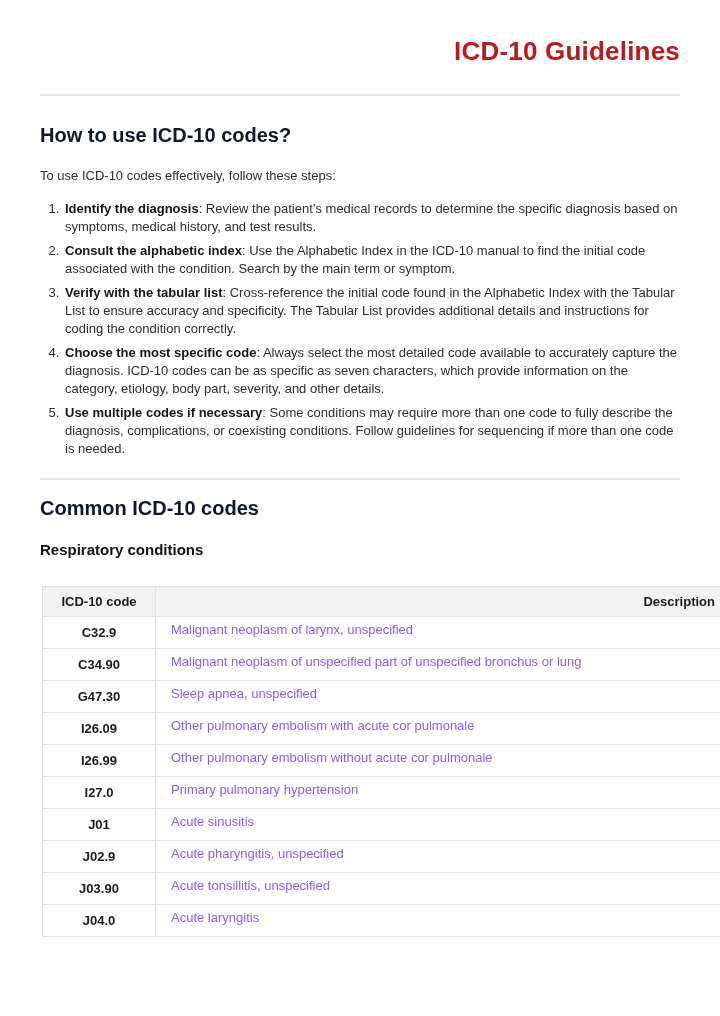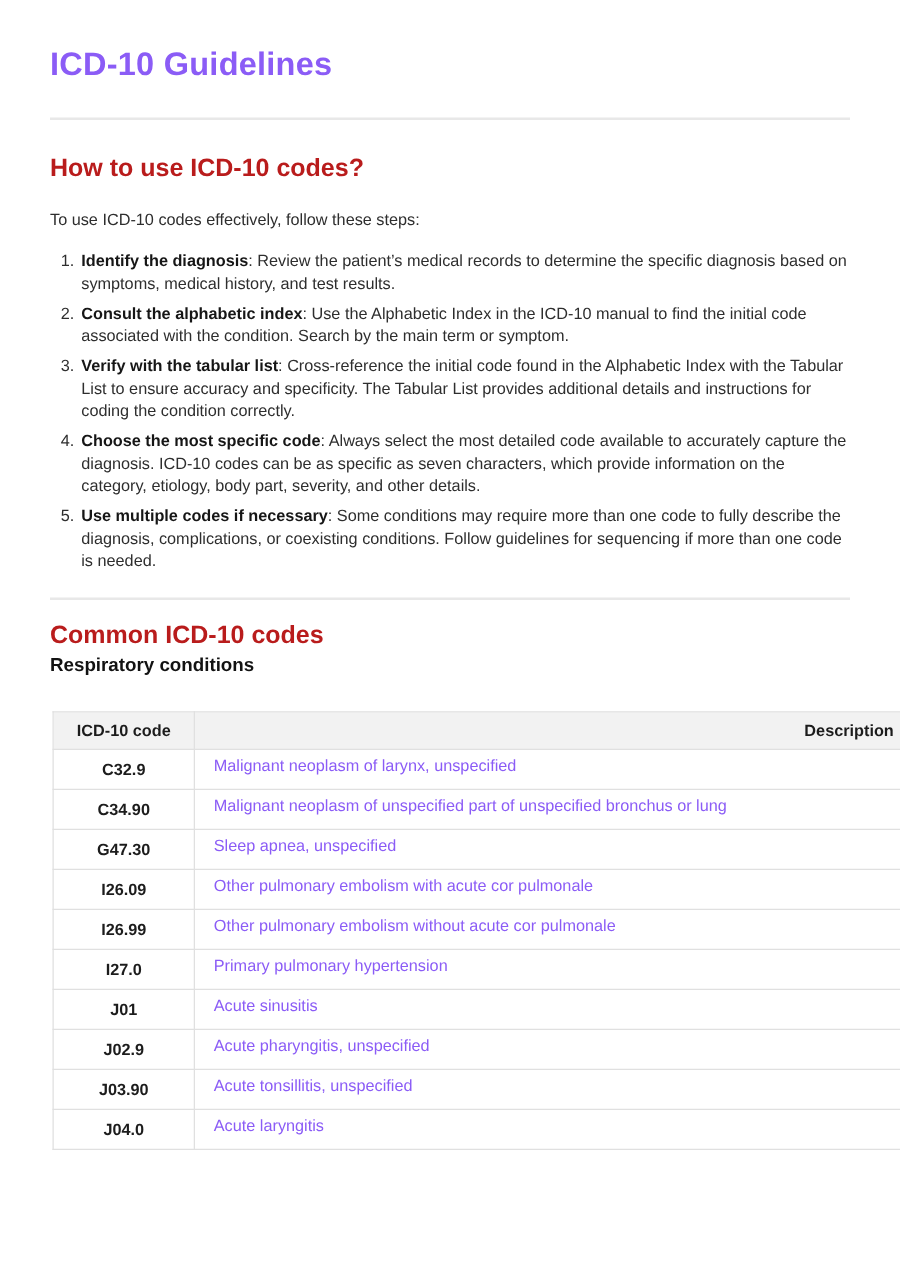--- a/index.html
+++ b/index.html
@@ -15,45 +15,45 @@
     color: var(--text_color, #222222);
     overflow: hidden;
   }
   .page {
     padding: 28px 40px 0 40px;
   }
   .doc-title {
     font-size: 26px;
     font-weight: 700;
     line-height: 30px;
-    text-align: left;
+    text-align: right;
     margin: 8px 0 0 0;
-    color: #8b5cf6;
+    color: #b91c1c;
     letter-spacing: 0.2px;
   }
   .divider {
     border: 0;
     border-top: 2px solid var(--divider_color, #e8e8e8);
     margin: 0;
   }
   .divider.after-title { margin-top: 28px; }
   .divider.after-list  { margin-top: 20px; }
   .section-heading {
     font-size: 20px;
     font-weight: 700;
     line-height: 24px;
     margin: 27px 0 0 0;
-    color: #b91c1c;
+    color: #0f172a;
   }
   .section-heading.second { margin-top: 16px; }
   .sub-heading {
     font-size: 15px;
     font-weight: 700;
     line-height: 18px;
-    margin: 4px 0 0 0;
+    margin: 21px 0 0 0;
     color: #121212;
   }
   .intro {
     font-size: 13px;
     line-height: 18px;
     margin: 20px 0 0 0;
     color: #2e2e2e;
   }
   ol.steps {
     margin: 15px 0 0 0;

